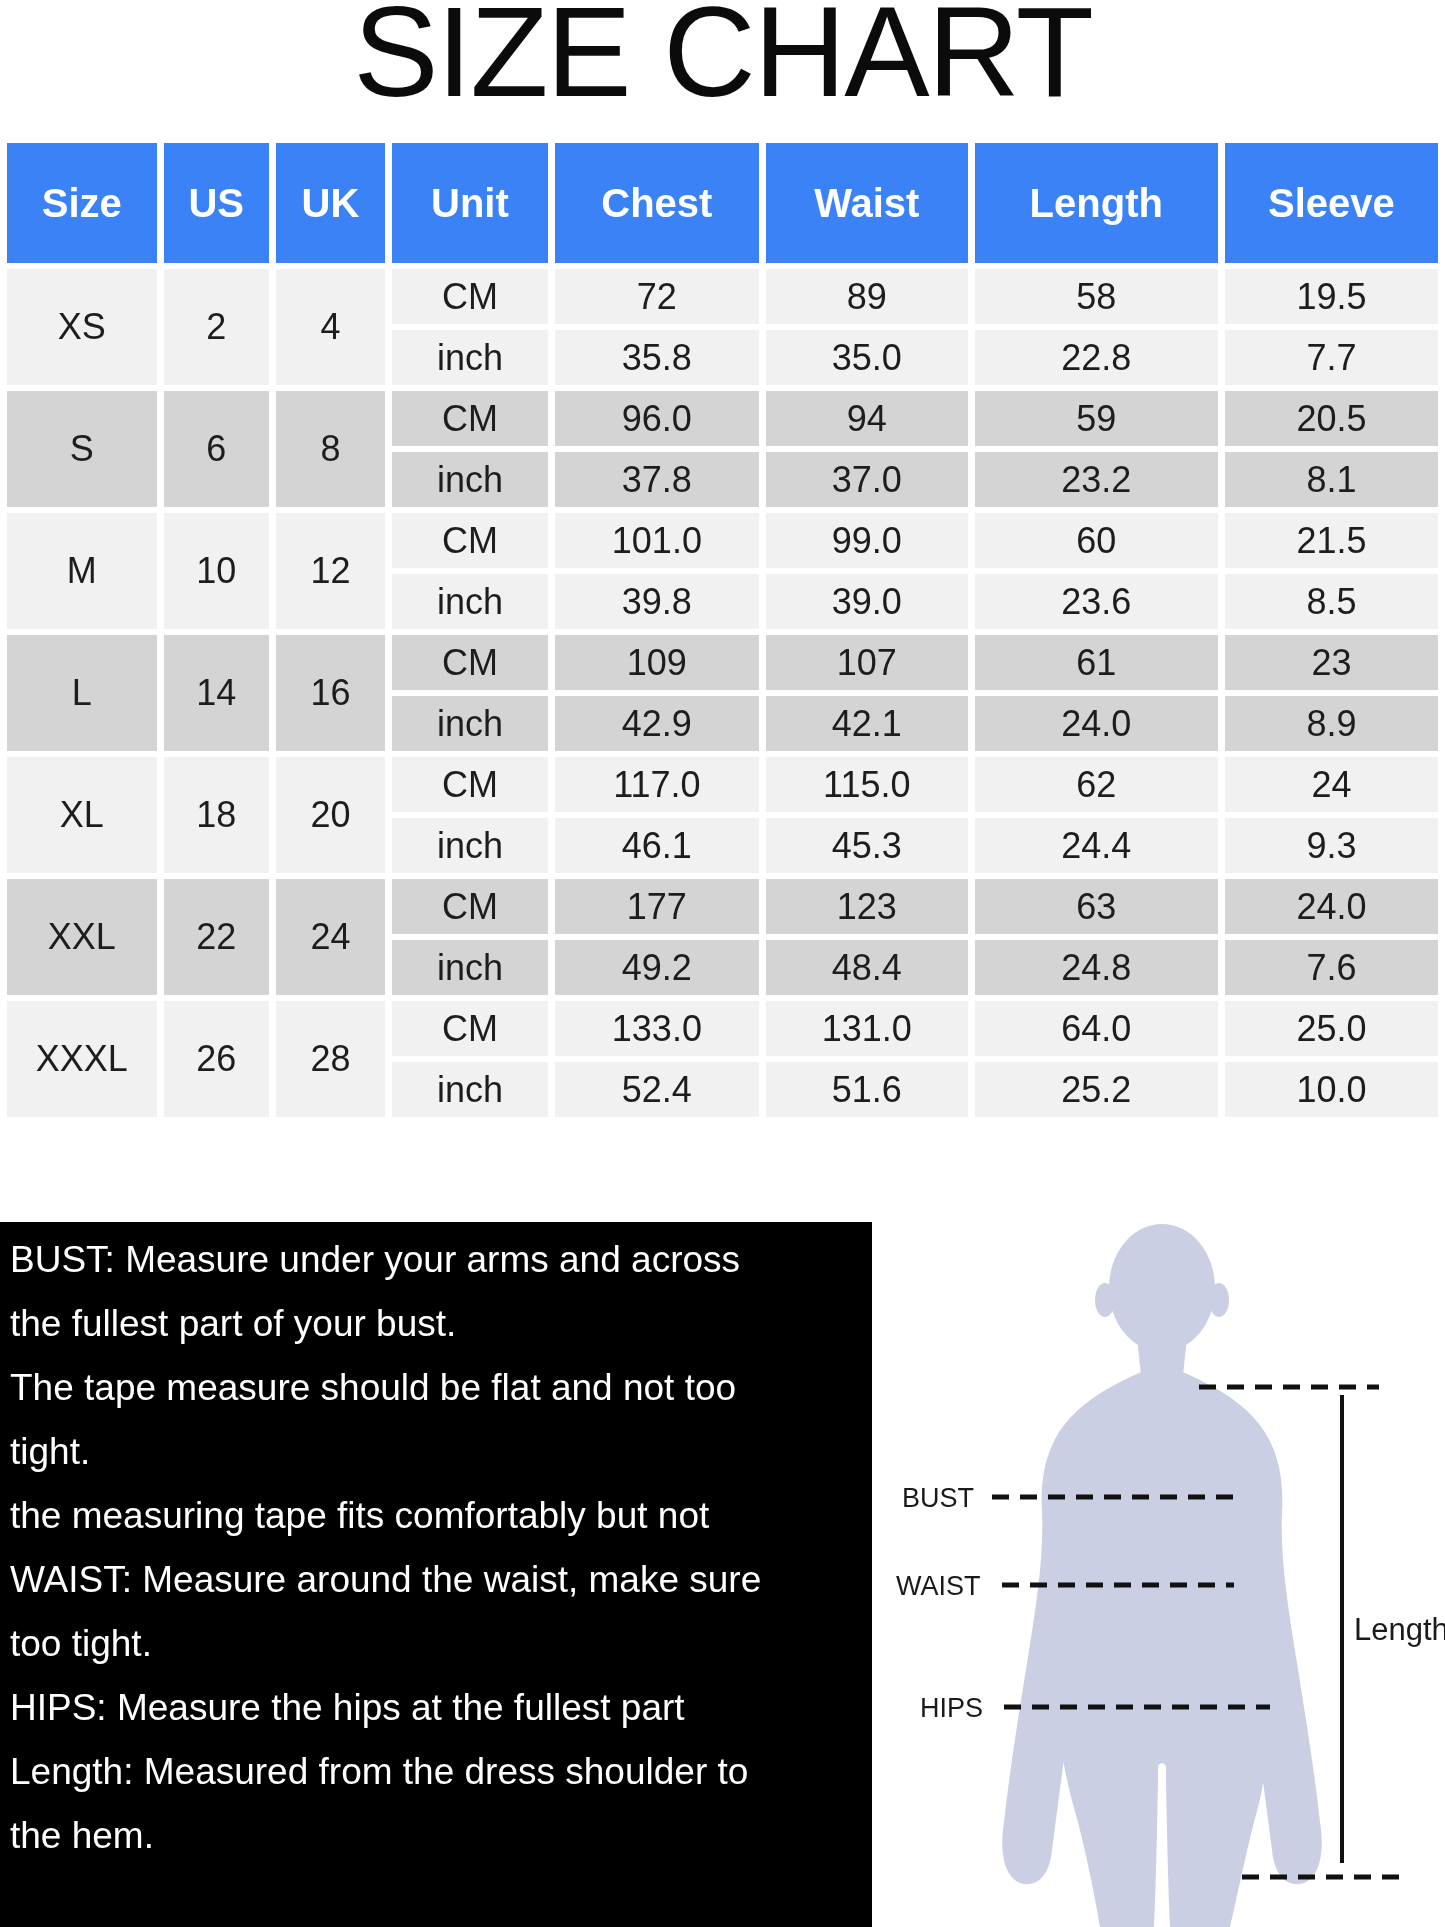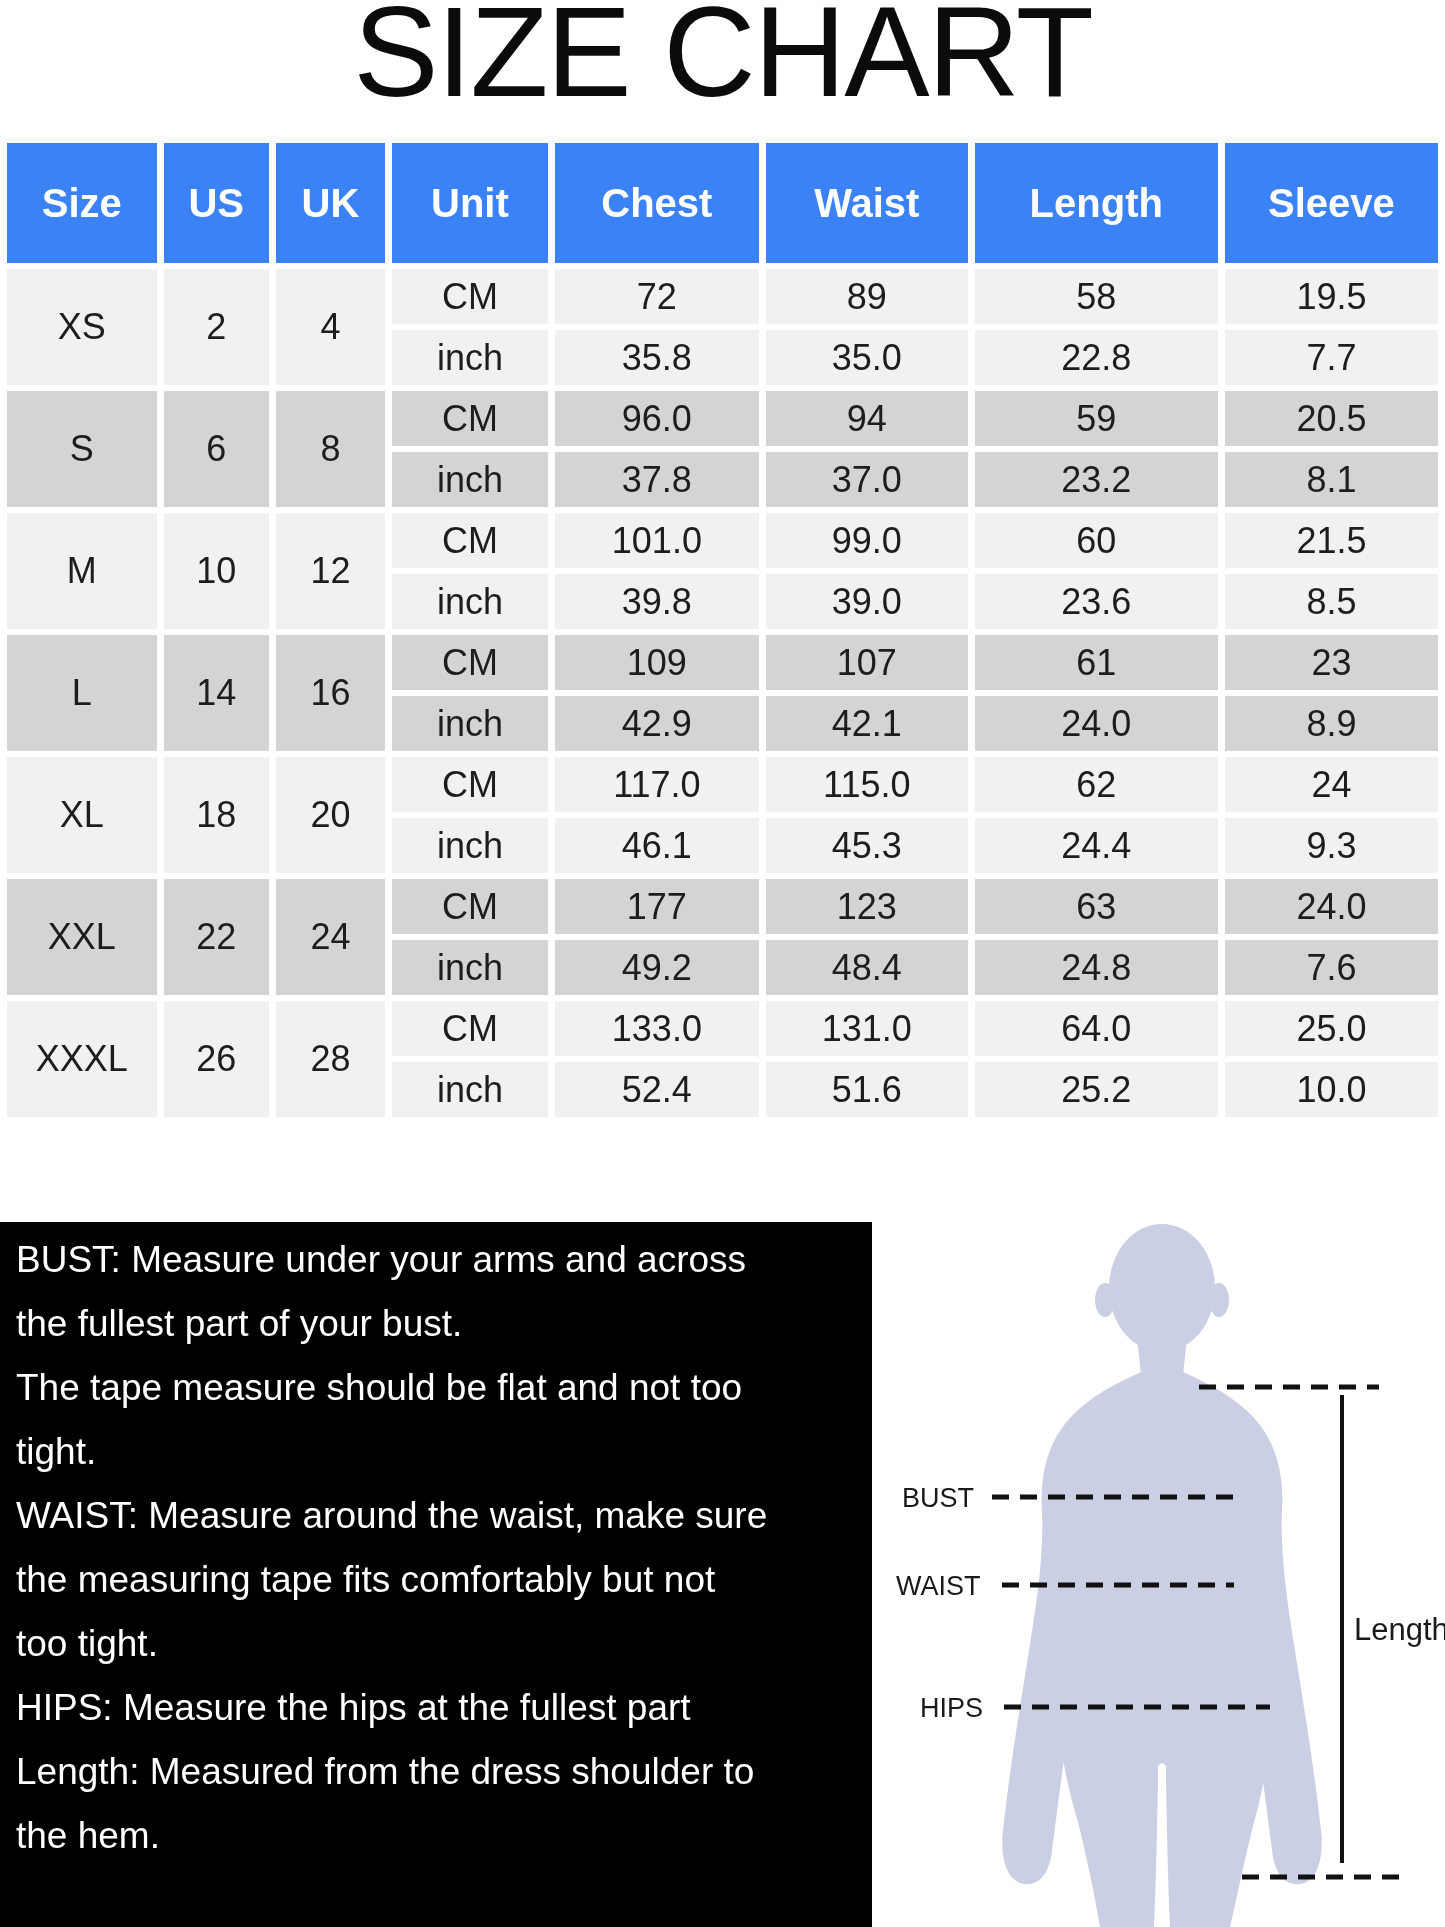--- a/index.html
+++ b/index.html
@@ -24,21 +24,21 @@
     text-align:center;vertical-align:middle;font-size:36px;color:#1d1d1d;
     height:55px;padding:0;
   }
   td.light{background:#f1f1f1;}
   td.dark{background:#d4d4d4;}
   .instructions{
     position:absolute;left:0;top:1222px;width:872px;height:705px;
     background:#000000;color:#ffffff;box-sizing:border-box;padding-top:6px;
   }
   .instructions .line{
-    height:64px;display:flex;align-items:center;padding-left:16px;
+    height:64px;display:flex;align-items:center;padding-left:10px;
     font-size:37px;white-space:nowrap;letter-spacing:0px;text-align:center;
   }
   .figure-panel{position:absolute;left:872px;top:1222px;width:573px;height:705px;}
   .figure-panel svg{display:block;}
   .meas-label{font-family:"Liberation Sans",sans-serif;fill:#1a1a1a;}
 </style>
 </head>
 <body>
 
 <div class="title">SIZE CHART</div>
@@ -187,22 +187,22 @@
         <td class="light">10.0</td>
       </tr>
     </tbody>
 </table>
 
 <div class="instructions" id="instructions-box">
     <div class="line">BUST: Measure under your arms and across</div>
     <div class="line">the fullest part of your bust.</div>
     <div class="line">The tape measure should be flat and not too</div>
     <div class="line">tight.</div>
+    <div class="line">the measuring tape fits comfortably but not</div>
     <div class="line">WAIST: Measure around the waist, make sure</div>
-    <div class="line">the measuring tape fits comfortably but not</div>
     <div class="line">too tight.</div>
     <div class="line">HIPS: Measure the hips at the fullest part</div>
     <div class="line">Length: Measured from the dress shoulder to</div>
     <div class="line">the hem.</div>
   </div>
 
 <div class="figure-panel">
   <svg width="573" height="705" viewBox="0 0 573 705">
 
     <g>

